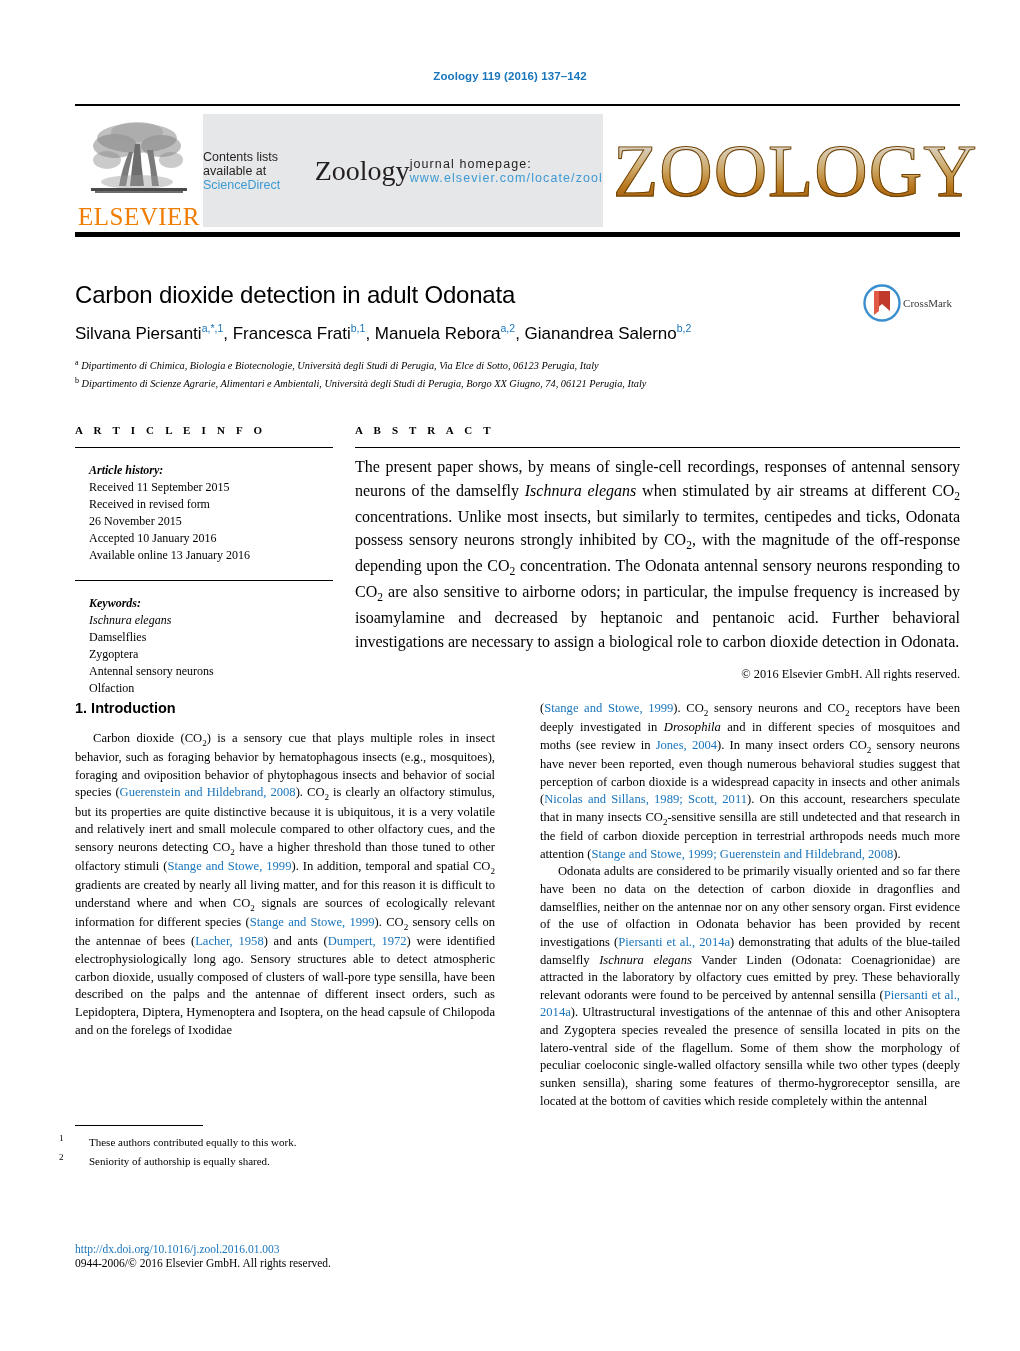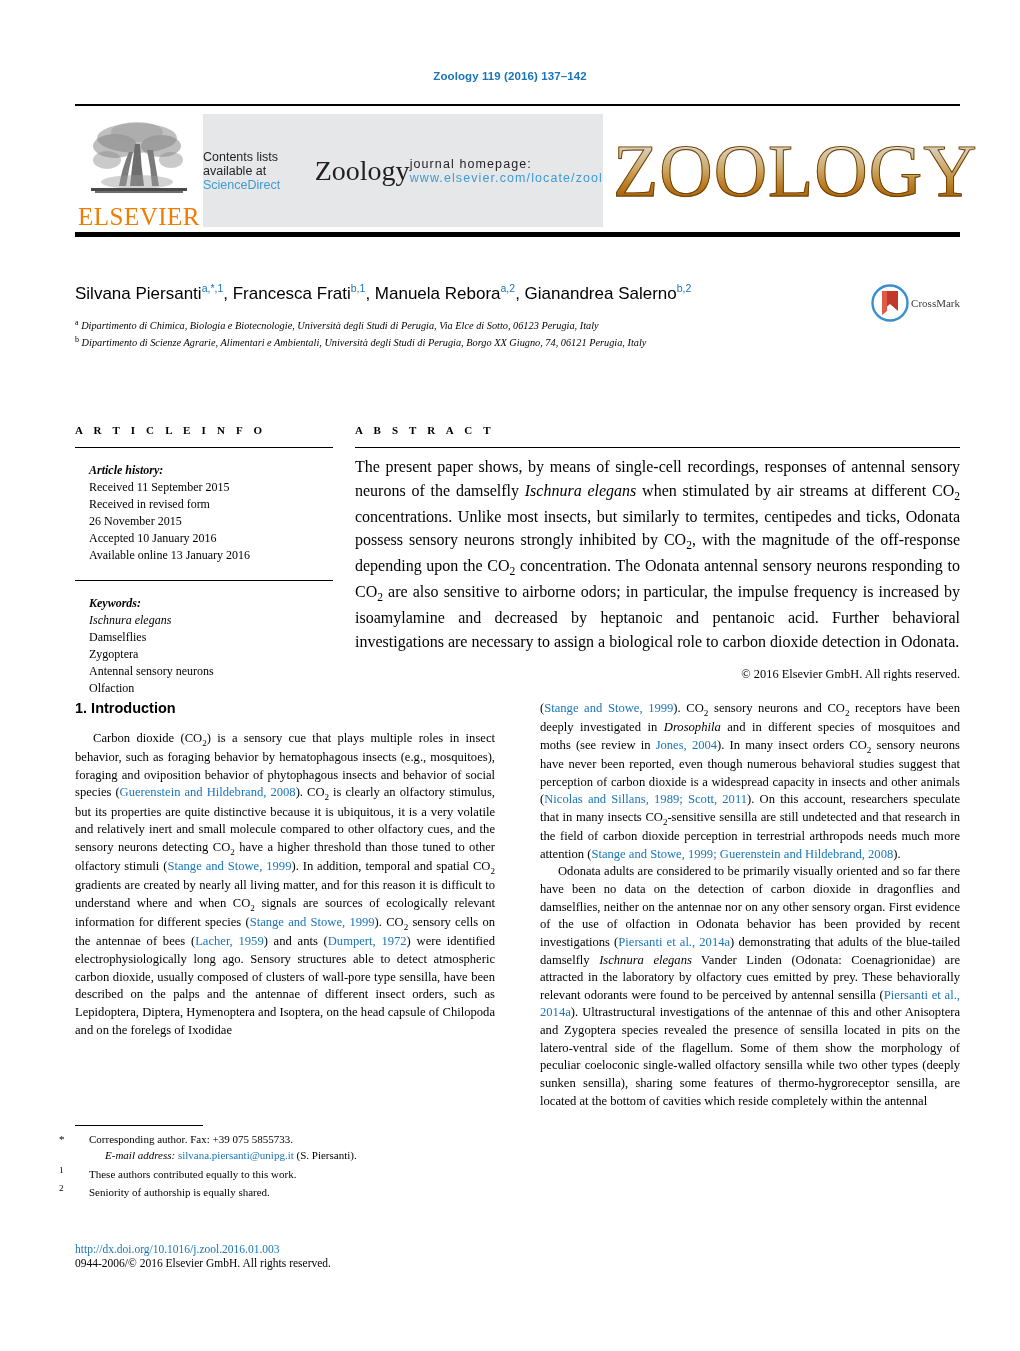--- a/index.html
+++ b/index.html
@@ -93,21 +93,21 @@
     font-size: 17px; color: #000; margin: 0 0 13px 0; line-height: 1.2;
   }
   .authors sup { font-size: 10.5px; color: #1a75bb; vertical-align: super; }
   .affil {
     font-family: "Liberation Serif", serif;
     font-size: 10.3px; font-style: italic; line-height: 1.45; margin: 0; color: #000;
   }
   .affil sup { font-style: normal; font-size: 8px; vertical-align: super; }
 
   .crossmark {
-    position: absolute; right: 0; top: 2px;
+    position: absolute; right: 8px; top: 2px;
     display: flex; align-items: center; gap: 2px;
   }
   .crossmark .cm-label {
     font-family: "Liberation Serif", serif; font-size: 11px; color: #3a3a3a;
   }
 
   
   .band { position: absolute; left: 75px; top: 424px; width: 885px; }
   .band-inner { display: flex; gap: 0; }
   .col-info { width: 280px; flex: 0 0 280px; padding-right: 22px; }
@@ -234,20 +234,21 @@
     <div class="crossmark">
       <svg width="38" height="38" viewBox="0 0 38 38" aria-hidden="true">
         <circle cx="19" cy="19" r="17.5" fill="#ffffff" stroke="#3b8fce" stroke-width="2.4"></circle>
         <path d="M11 7 h16 v20 l-8 -7 -8 7 z" fill="#c0392b"></path>
         <path d="M11 7 h5 v20 l-5 4 z" fill="#e05a46"></path>
         <path d="M19 20 l8 7 v4 l-8 -7 -8 7 v-4 z" fill="#ffffff" opacity=".0"></path>
       </svg>
       <span class="cm-label">CrossMark</span>
     </div>
 
+    <h1 class="paper-title">Carbon dioxide detection in adult Odonata</h1>
 
     <div class="authors">
       Silvana Piersanti<sup>a,*,1</sup>, Francesca Frati<sup>b,1</sup>, Manuela Rebora<sup>a,2</sup>, Gianandrea Salerno<sup>b,2</sup>
     </div>
 
     <p class="affil">
       <sup>a</sup>
       <span>Dipartimento di Chimica, Biologia e Biotecnologie, Università degli Studi di Perugia, Via Elce di Sotto, 06123 Perugia, Italy</span>
     </p>
     <p class="affil">
@@ -308,21 +309,21 @@
         Carbon dioxide (CO<sub>2</sub>) is a sensory cue that plays multiple roles in insect behavior, such as
         foraging behavior by hematophagous insects (e.g., mosquitoes), foraging and oviposition behavior of
         phytophagous insects and behavior of social species (<span class="ref">Guerenstein and Hildebrand, 2008</span>).
         CO<sub>2</sub> is clearly an olfactory stimulus, but its properties are quite distinctive because it is
         ubiquitous, it is a very volatile and relatively inert and small molecule compared to other olfactory cues,
         and the sensory neurons detecting CO<sub>2</sub> have a higher threshold than those tuned to other olfactory
         stimuli (<span class="ref">Stange and Stowe, 1999</span>). In addition, temporal and spatial
         CO<sub>2</sub> gradients are created by nearly all living matter, and for this reason it is difficult to
         understand where and when CO<sub>2</sub> signals are sources of ecologically relevant information for
         different species (<span class="ref">Stange and Stowe, 1999</span>). CO<sub>2</sub> sensory
-        cells on the antennae of bees (<span class="ref">Lacher, 1959</span>) and ants
+        cells on the antennae of bees (<span class="ref">Lacher, 1958</span>) and ants
         (<span class="ref">Dumpert, 1972</span>) were identified electrophysiologically long ago.
         Sensory structures able to detect atmospheric carbon dioxide, usually composed of clusters of wall-pore
         type sensilla, have been described on the palps and the antennae of different insect orders, such as
         Lepidoptera, Diptera, Hymenoptera and Isoptera, on the head capsule of Chilopoda and on the forelegs of
         Ixodidae
       </p>
     </div>
 
     <div class="bcol">
       <p class="para" style="text-indent:0">
@@ -349,26 +350,20 @@
         single-walled olfactory sensilla while two other types (deeply sunken sensilla), sharing some features of
         thermo-hygroreceptor sensilla, are located at the bottom of cavities which reside completely within the antennal
       </p>
     </div>
 
   </div>
 
   <div class="footnotes">
     <hr class="fn-rule">
     <p class="fn">
-      <span class="mk">*</span><span>Corresponding author. Fax: +39 075 5855733.</span><br>
-      <span class="mk"></span><span class="em">E-mail address:</span>
-      <span class="link">silvana.piersanti@unipg.it</span>
-      <span>(S. Piersanti).</span>
-    </p>
-    <p class="fn">
       <span class="mk"><sup>1</sup></span><span>These authors contributed equally to this work.</span>
     </p>
     <p class="fn">
       <span class="mk"><sup>2</sup></span><span>Seniority of authorship is equally shared.</span>
     </p>
   </div>
 
   <div class="doi-block">
     <span class="doi-link">http://dx.doi.org/10.1016/j.zool.2016.01.003</span>
     <p class="issn">0944-2006/© 2016 Elsevier GmbH. All rights reserved.</p>

